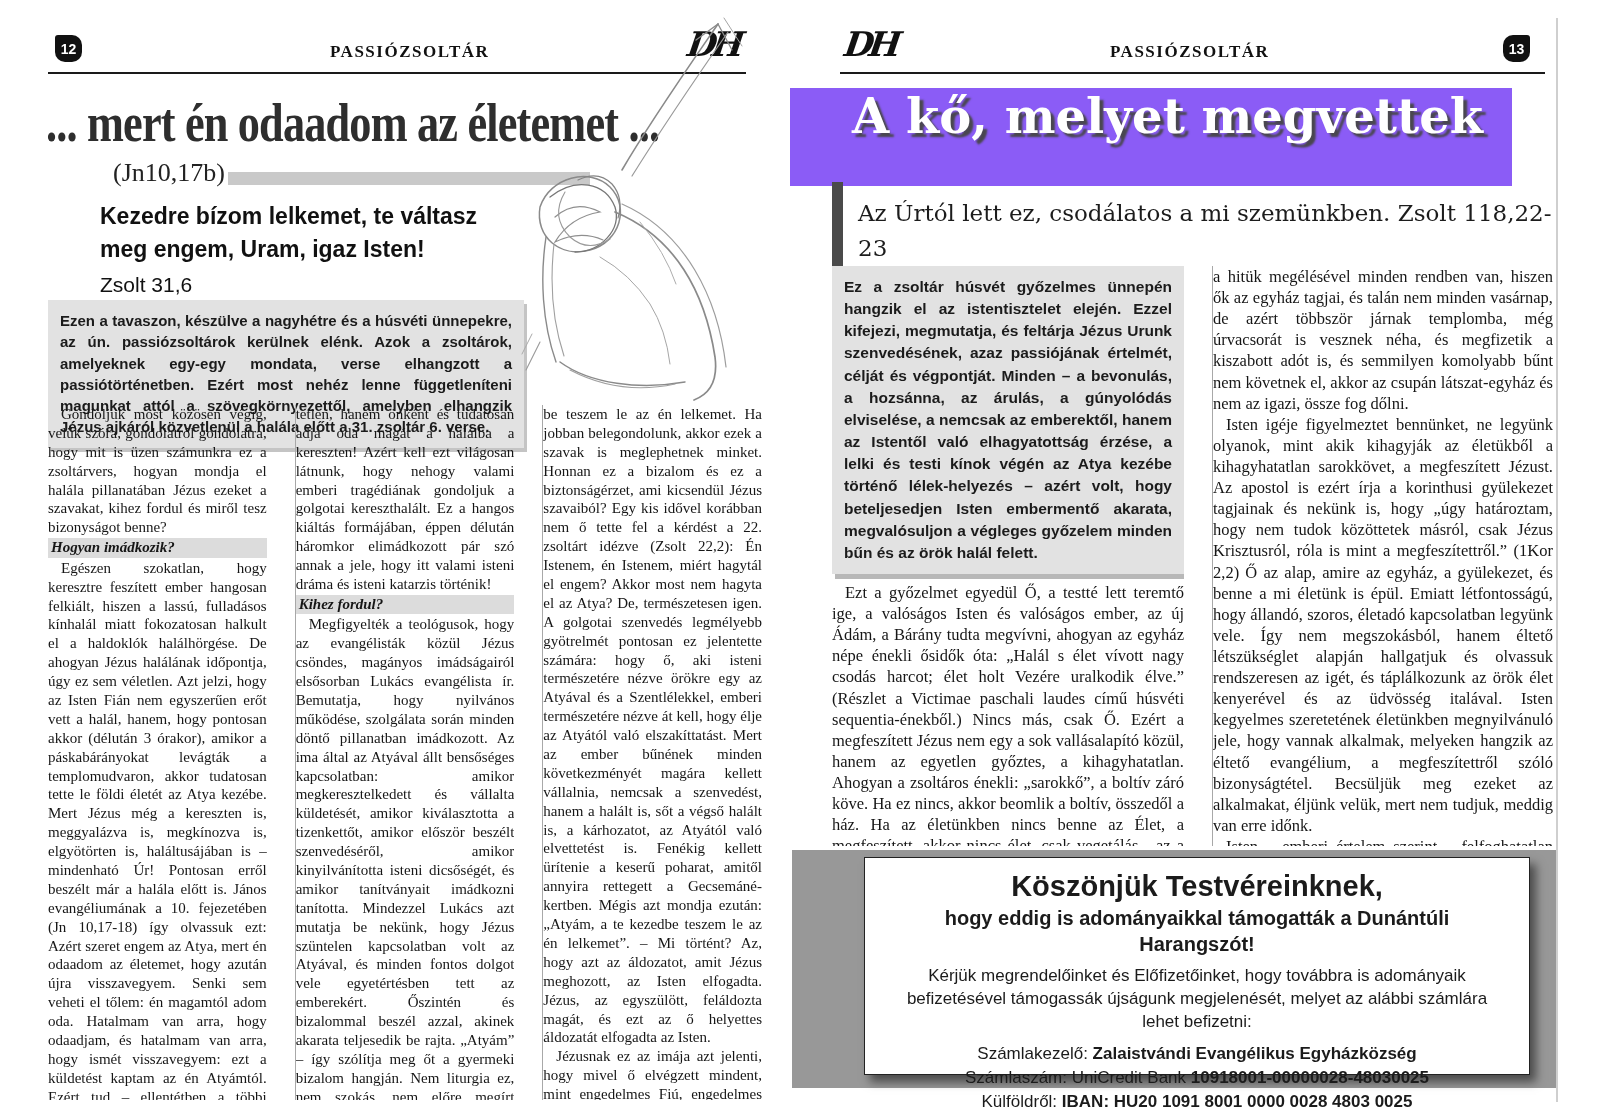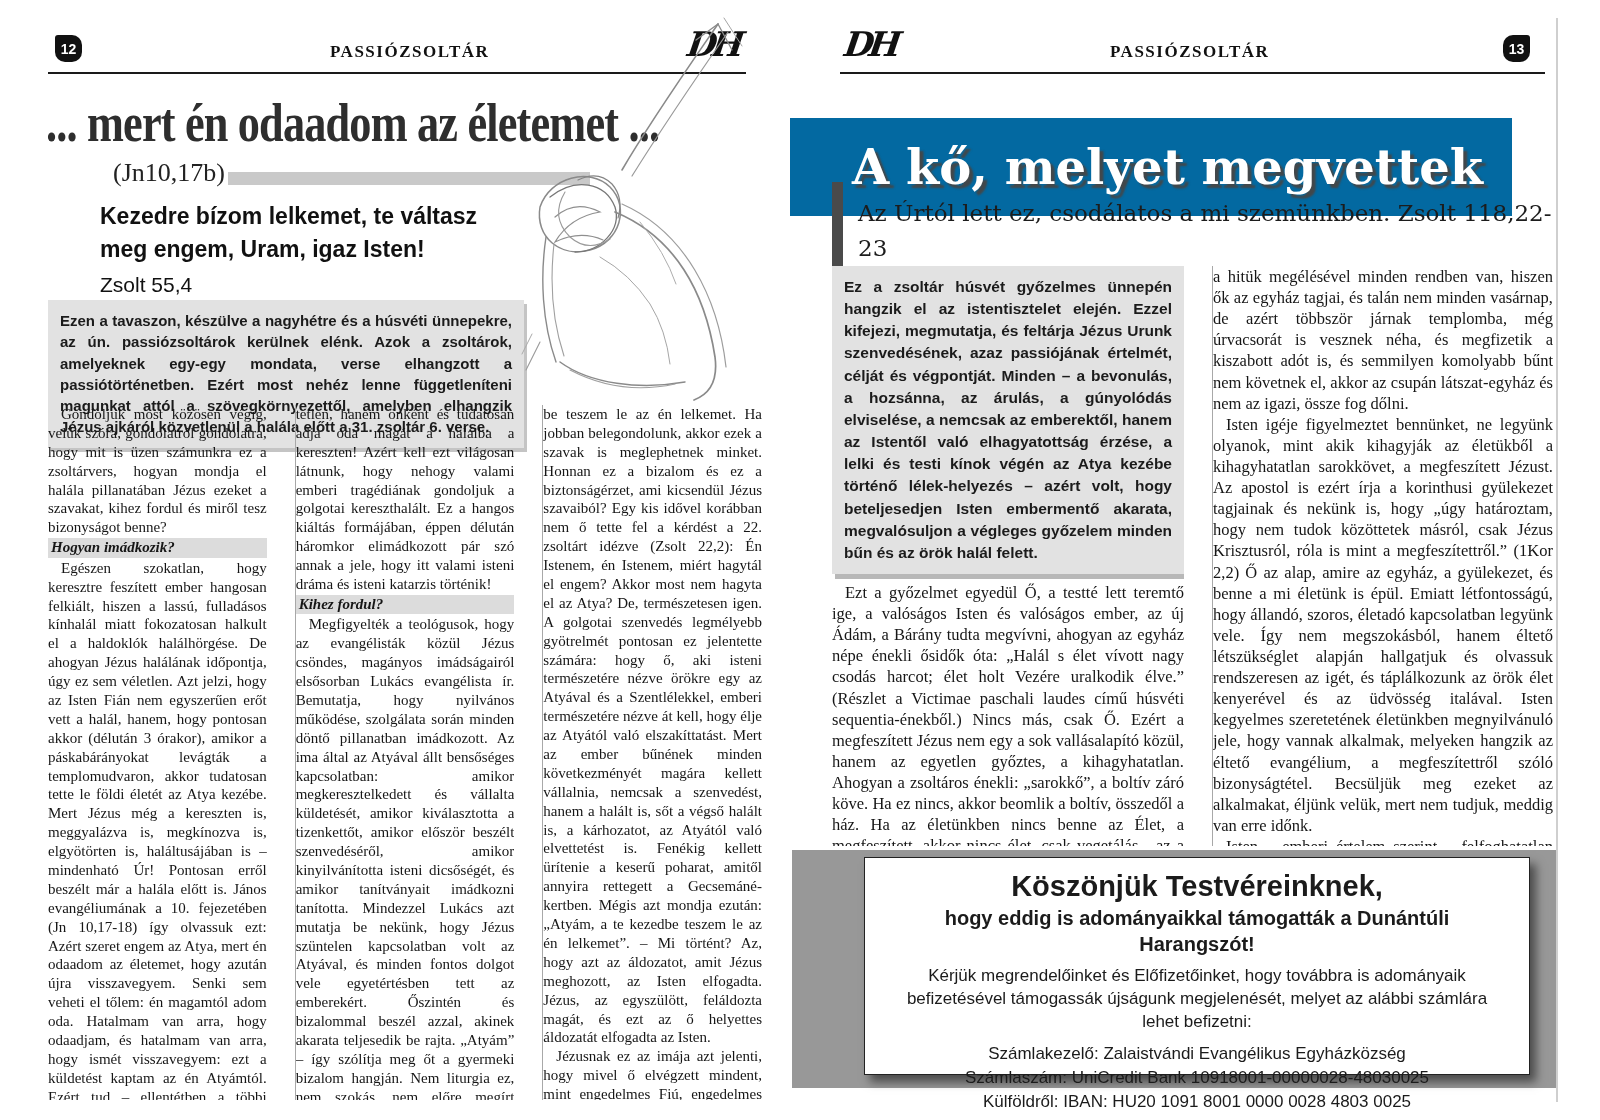--- a/index.html
+++ b/index.html
@@ -59,22 +59,22 @@
   .coltext-wide{font-size:16.5px;line-height:1.28;text-align:justify;}
   .body-p{margin:0;text-indent:13px;}
   .body-p.pc{text-indent:0;}
   .subhead{
     margin:1px 0;background:#dcdcdc;font-style:italic;font-weight:bold;
     font-size:15px;line-height:1.3;padding:0 3px;
   }
 
   
   .banner{
-    background:#0369a1;
-    display:flex;align-items:center;margin-top:30px;
+    background:#8b5cf6;
+    display:flex;align-items:flex-start;
   }
   .banner-title{
     font-family:"DejaVu Serif", serif;font-weight:bold;
     font-size:48px;color:#fff;white-space:nowrap;
     text-shadow:4px 4px 2px rgba(70,70,70,0.95);
     padding-left:62px;letter-spacing:0px;
   }
   .quote-bar{background:#4a4a4a;width:11px;}
   .quote{
     font-family:"DejaVu Serif", serif;font-size:23px;line-height:1.5;color:#1c1c1c;
@@ -91,21 +91,21 @@
   .donation-box{
     background:#fff;border:1px solid #222;
     box-shadow:6px 7px 9px rgba(0,0,0,0.5);
     font-family:"Liberation Sans", sans-serif;color:#1b1b1b;
     text-align:center;padding:10px 24px 8px 24px;box-sizing:border-box;
   }
   .don-heading{font-size:29px;font-weight:bold;line-height:1.25;}
   .don-subheading{font-size:20px;font-weight:bold;line-height:1.3;margin-top:1px;}
   .don-request{font-size:17px;line-height:1.35;margin-top:8px;}
   .don-line{font-size:17px;line-height:1.4;}
-  .don-line b{font-weight:normal;}
+  .don-line b{font-weight:bold;}
   .don-note{font-size:17px;line-height:1.4;margin-top:6px;}
   .don-accounts{margin-top:8px;}
 
   .page-edge{background:#cfcfcf;}
 
   svg.sketch path{fill:none;stroke-linecap:round;}
 </style>
 </head>
 <body>
 
@@ -114,21 +114,21 @@
   <div class="abs pagenum left-badge" style="left:55px;top:35px;">12</div>
   <div class="abs section-title" style="left:330px;top:42px;">PASSIÓZSOLTÁR</div>
   <div class="abs dh-logo" style="left:688px;top:24px;">DH</div>
   <div class="abs header-rule" style="left:48px;top:72px;width:698px;"></div>
 
   <div class="abs main-title" style="left:46px;top:92px;">... mert én odaadom az életemet ...</div>
   <div class="abs jn-ref" style="left:113px;top:158px;">(Jn10,17b)</div>
   <div class="abs title-bar" style="left:228px;top:172px;width:362px;"></div>
 
   <div class="abs lead" style="left:100px;top:200px;width:410px;">Kezedre bízom lelkemet, te váltasz meg engem, Uram, igaz Isten!</div>
-  <div class="abs lead-ref" style="left:100px;top:270px;">Zsolt 55,4</div>
+  <div class="abs lead-ref" style="left:100px;top:270px;">Zsolt 31,6</div>
 
   <div class="abs intro-box" style="left:48px;top:300px;width:452px;">Ezen a tavaszon, készülve a nagyhétre és a húsvéti ünnepekre, az ún. passiózsoltárok kerülnek elénk. Azok a zsoltárok, amelyeknek egy-egy mondata, verse elhangzott a passiótörténetben. Ezért most nehéz lenne függetleníteni magunkat attól a szövegkörnyezettől, amelyben elhangzik Jézus ajkáról közvetlenül a halála előtt a 31. zsoltár 6. verse.</div>
 
   <svg class="abs sketch" style="left:480px;top:12px;" width="300" height="392" viewBox="0 0 300 392">
     <path d="M142,158 C170,110 205,60 238,12" stroke="#8a8a8a" stroke-width="1.6"></path>
     <path d="M152,164 C182,116 216,66 248,20" stroke="#9a9a9a" stroke-width="1.2"></path>
     <path d="M238,12 L252,38" stroke="#8a8a8a" stroke-width="1.3"></path>
     <path d="M238,12 L216,28" stroke="#8a8a8a" stroke-width="1.3"></path>
     <path d="M244,6 L262,34" stroke="#a5a5a5" stroke-width="1"></path>
     <path d="M60,195 C70,165 110,155 130,175 C150,195 140,230 110,238 C80,246 55,225 60,195" stroke="#8a8a8a" stroke-width="1.5"></path>

